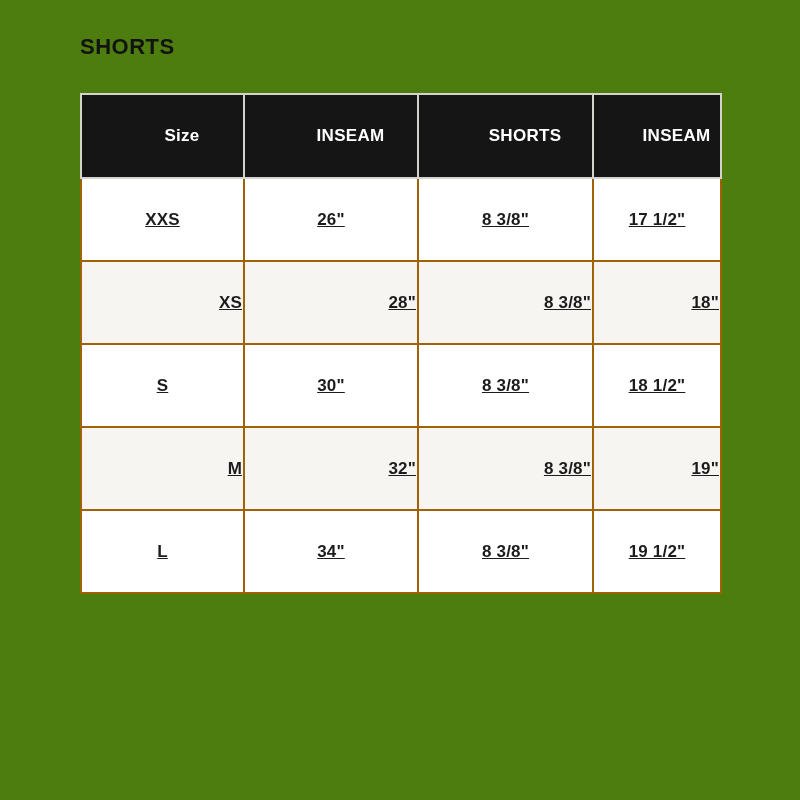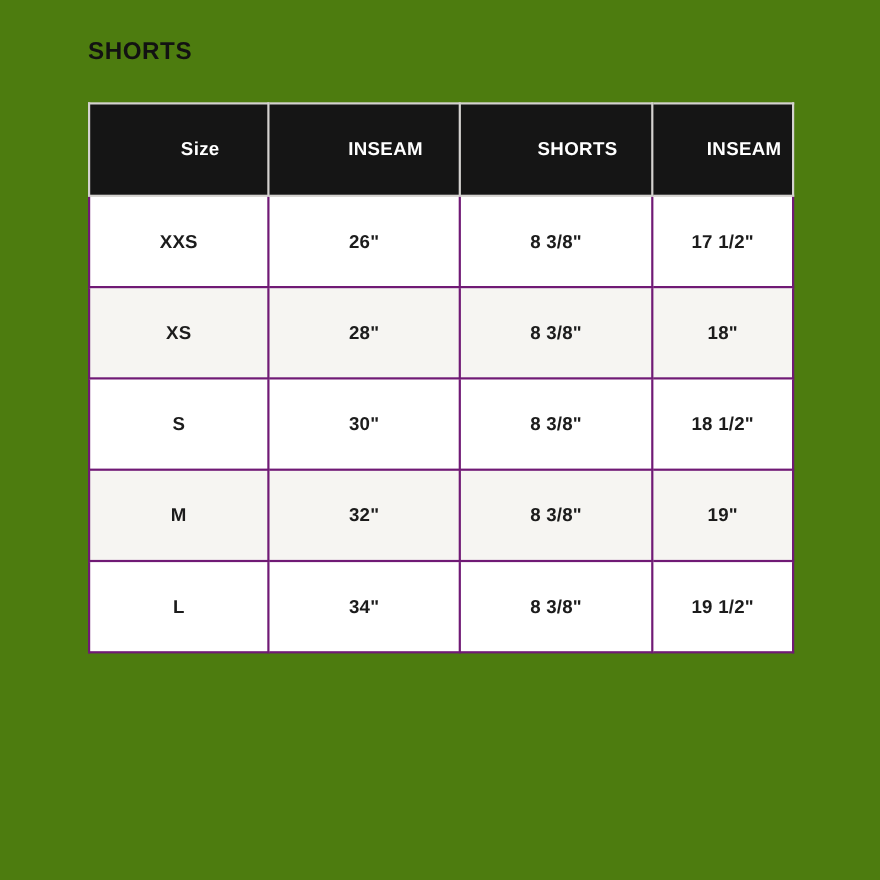--- a/index.html
+++ b/index.html
@@ -49,25 +49,27 @@
     padding-left: 40px;
   }
   table.size-chart td {
     background: #ffffff;
     color: #1c1c1c;
     height: 79px;
     font-size: 17px;
     font-weight: bold;
     text-align: center;
     vertical-align: middle;
-    border: 2px solid #701a75;
+    border: 2px solid #a16207;
     letter-spacing: 0.2px;
+    text-decoration: underline;
   }
   table.size-chart tr.alt td {
     background: #f6f5f2;
+    text-align: right;
   }
 </style>
 </head>
 <body>
 
 <div class="page">
 
   <div class="page-title">SHORTS</div>
 
   <table class="size-chart">

